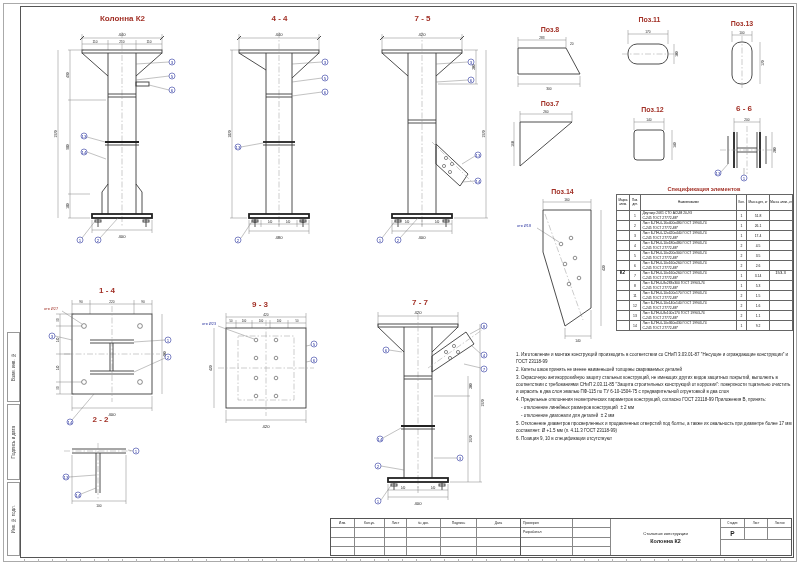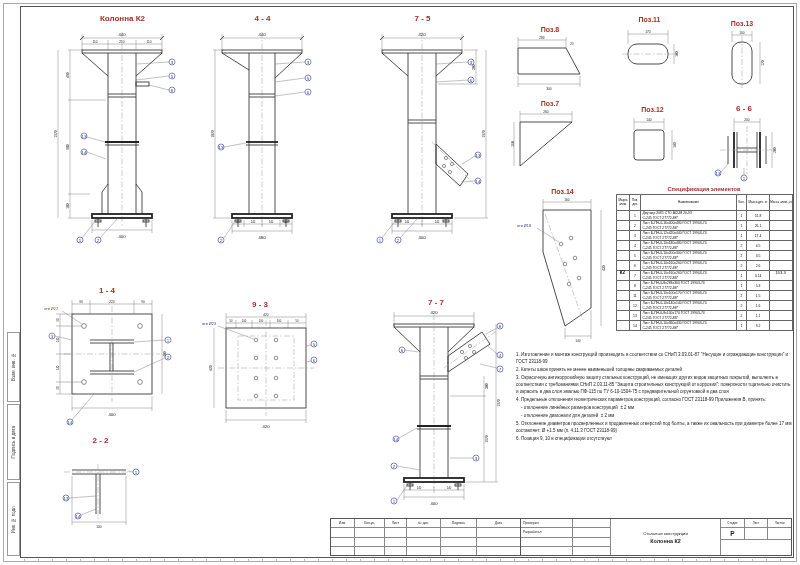--- a/index.html
+++ b/index.html
@@ -160,21 +160,21 @@
         <line class="d" x1="42" y1="214" x2="56" y2="196"></line>
           <circle class="balc" cx="40" cy="216" r="3"></circle>
           <text class="bal mid" x="40" y="217.6">1</text>
         <line class="d" x1="60" y1="214" x2="78" y2="194"></line>
           <circle class="balc" cx="58" cy="216" r="3"></circle>
           <text class="bal mid" x="58" y="217.6">2</text>
       </g>
     </svg>
   </div>
 
-  <div class="view" style="left:205px;top:14px;width:115px">
+  <div class="view" style="left:222px;top:14px;width:115px">
     <div class="vt">4 - 4</div>
     <svg width="115" height="236" viewBox="0 0 115 236">
       <g>
         <line class="d" x1="17" y1="14" x2="97" y2="14"></line>
           <line class="d" x1="17" y1="10" x2="17" y2="26"></line>
           <line class="d" x1="97" y1="10" x2="97" y2="26"></line>
         <line class="c" x1="15" y1="16" x2="19" y2="12"></line>
           <line class="c" x1="95" y1="16" x2="99" y2="12"></line>
         <text class="dim mid" x="57" y="12">440</text>
       </g>
@@ -551,21 +551,21 @@
         <line class="d" x1="106" y1="36" x2="111" y2="35"></line>
           <circle class="balc" cx="114" cy="34" r="3"></circle>
           <text class="bal mid" x="114" y="35.6">5</text>
         <line class="d" x1="106" y1="52" x2="111" y2="51"></line>
           <circle class="balc" cx="114" cy="50" r="3"></circle>
           <text class="bal mid" x="114" y="51.6">6</text>
       </g>
     </svg>
   </div>
 
-  <div class="view" style="left:366px;top:298px;width:140px">
+  <div class="view" style="left:350px;top:298px;width:140px">
     <div class="vt">7 - 7</div>
     <svg width="140" height="204" viewBox="0 0 140 204">
       <g>
         <line class="d" x1="28" y1="8" x2="108" y2="8"></line>
           <line class="d" x1="28" y1="4" x2="28" y2="18"></line>
           <line class="d" x1="108" y1="4" x2="108" y2="18"></line>
         <text class="dim mid" x="68" y="6">420</text>
       </g>
       <g>
         <rect class="c" x="28" y="16" width="80" height="3"></rect>
@@ -634,21 +634,21 @@
         <line class="d" x1="31" y1="192" x2="42" y2="176"></line>
           <circle class="balc" cx="28" cy="193" r="3"></circle>
           <text class="bal mid" x="28" y="194.6">1</text>
         <line class="d" x1="84" y1="150" x2="107" y2="150"></line>
           <circle class="balc" cx="110" cy="150" r="3"></circle>
           <text class="bal mid" x="110" y="151.6">3</text>
       </g>
     </svg>
   </div>
 
-  <div class="view" style="left:48px;top:436px;width:105px">
+  <div class="view" style="left:48px;top:415px;width:105px">
     <div class="vt">2 - 2</div>
     <svg width="105" height="83" viewBox="0 0 105 83">
       <g>
         <line class="c" x1="24" y1="24" x2="78" y2="24"></line>
           <line class="c" x1="24" y1="28" x2="78" y2="28"></line>
         <line class="c" x1="48" y1="28" x2="48" y2="68"></line>
           <line class="c" x1="52" y1="28" x2="52" y2="68"></line>
         <line class="cl" x1="50" y1="18" x2="50" y2="74"></line>
           <line class="cl" x1="16" y1="26" x2="86" y2="26"></line>
       </g>

